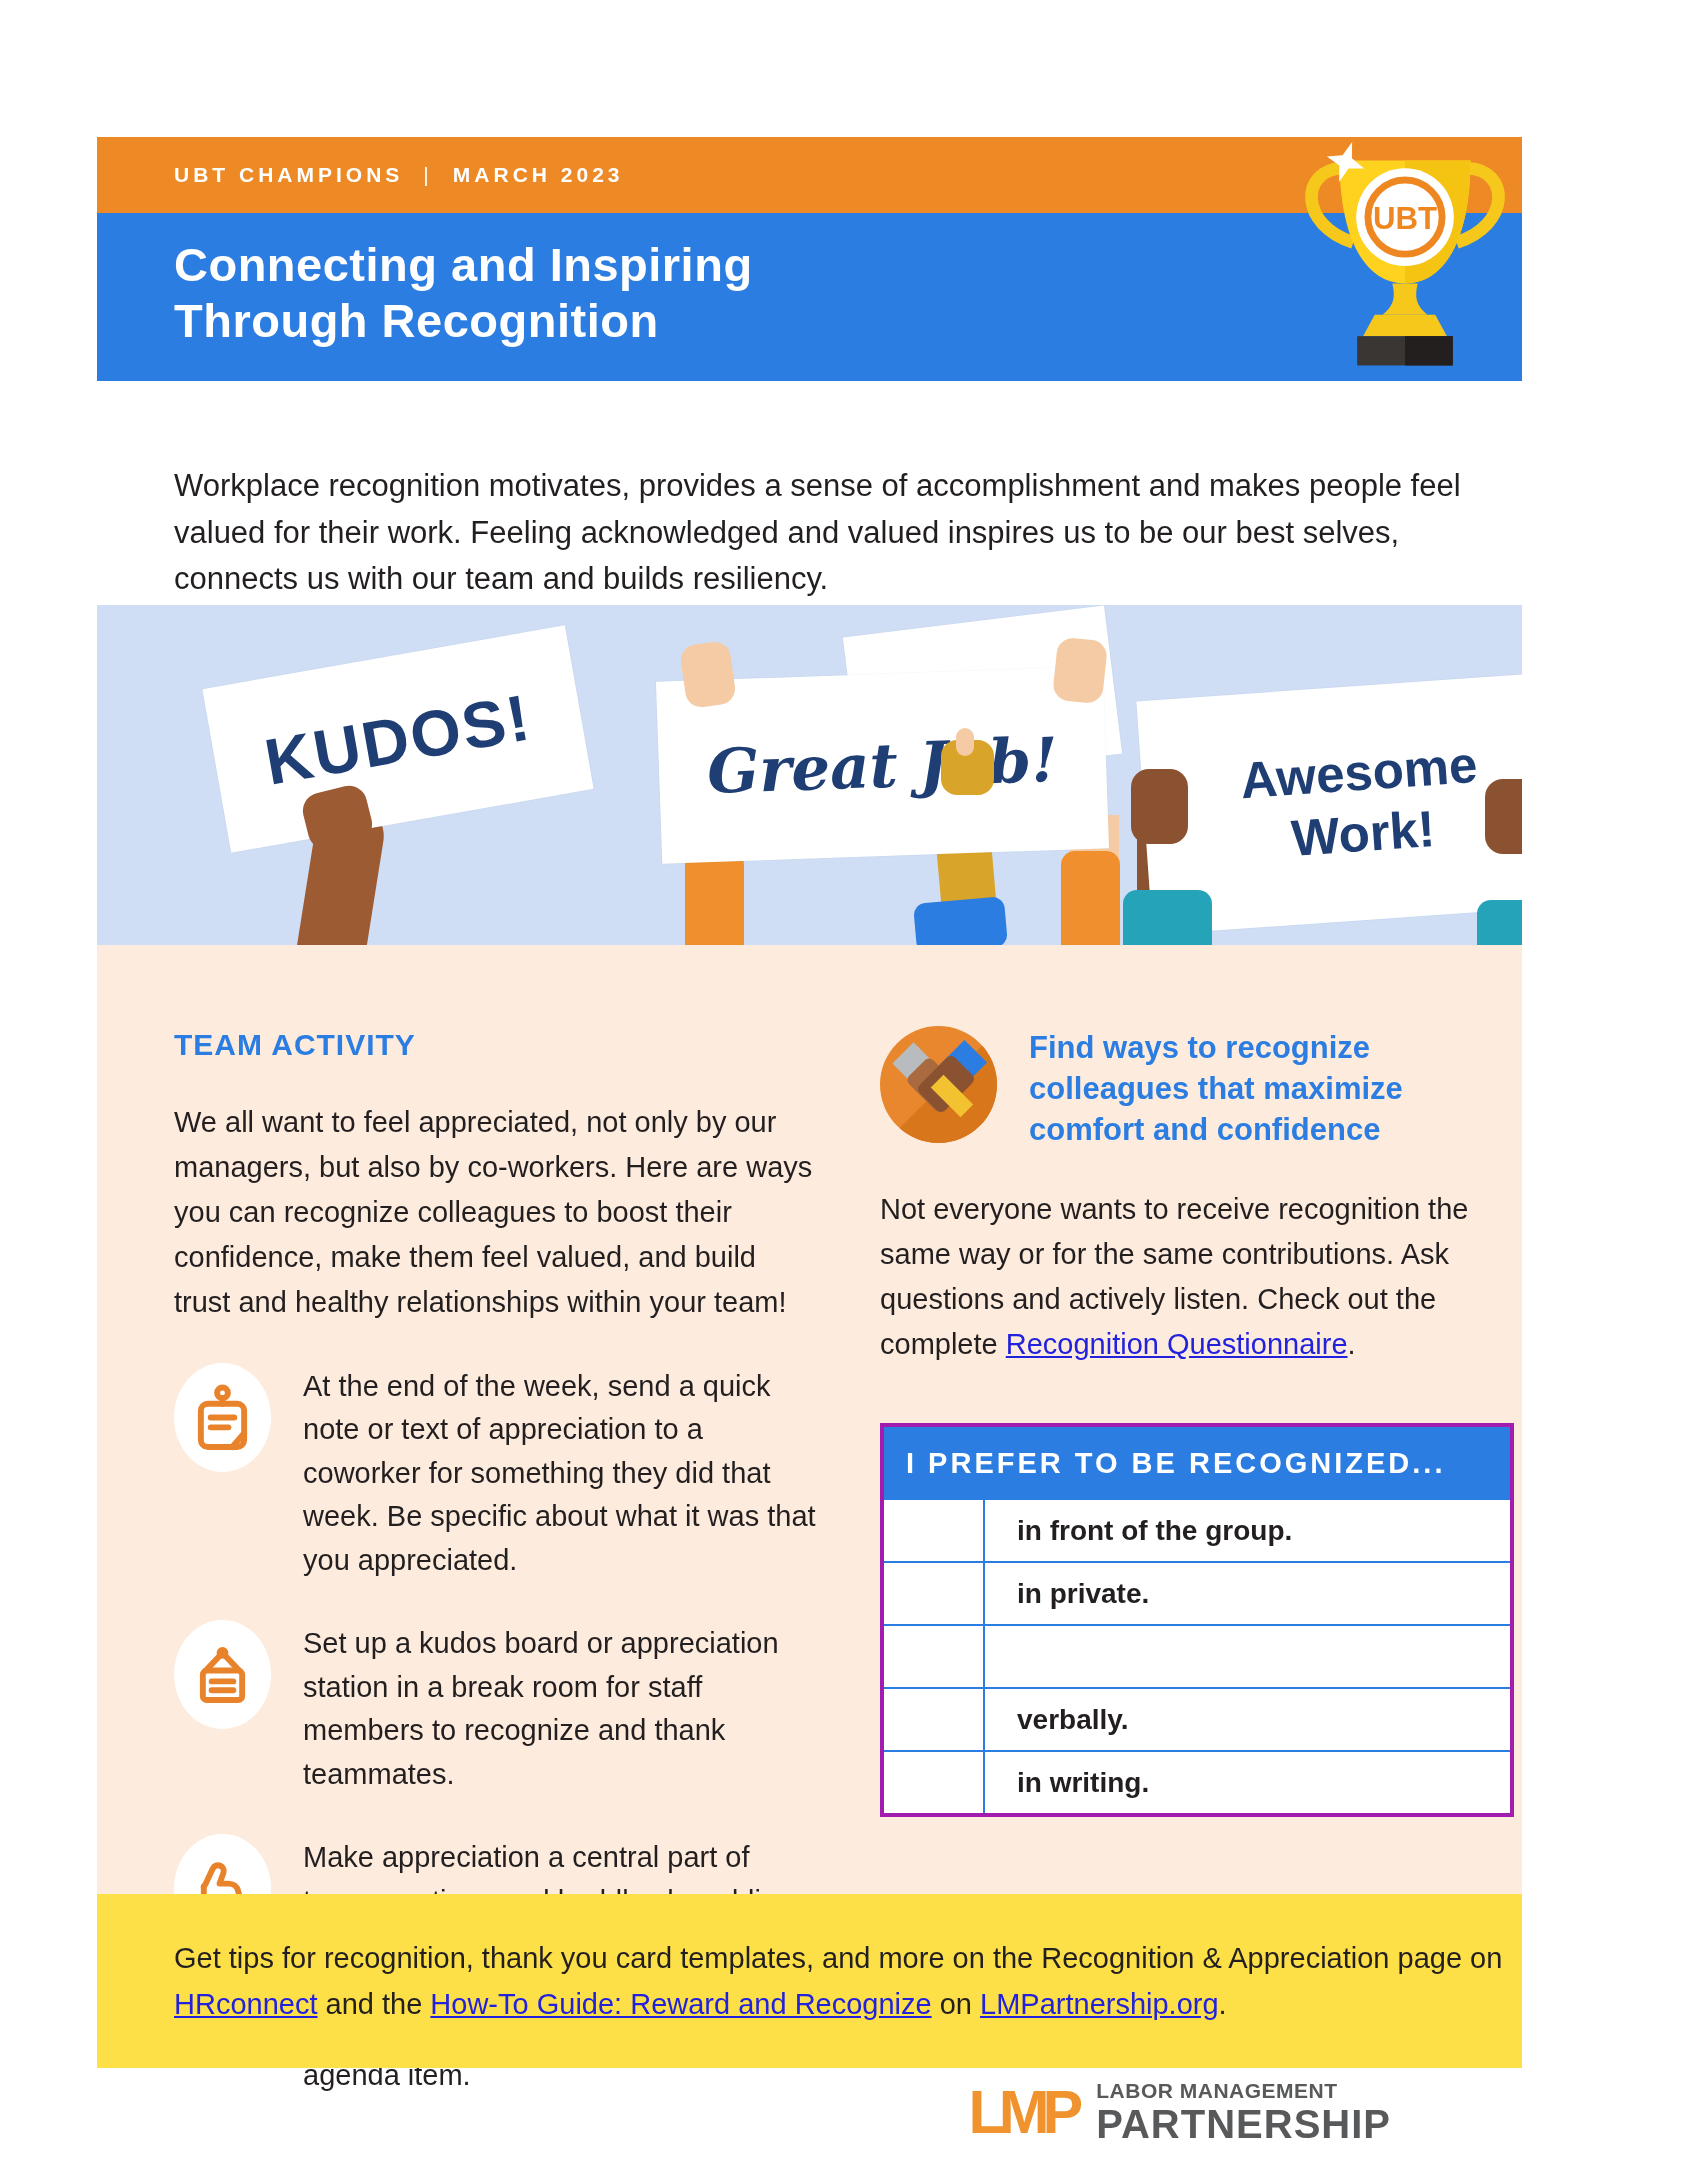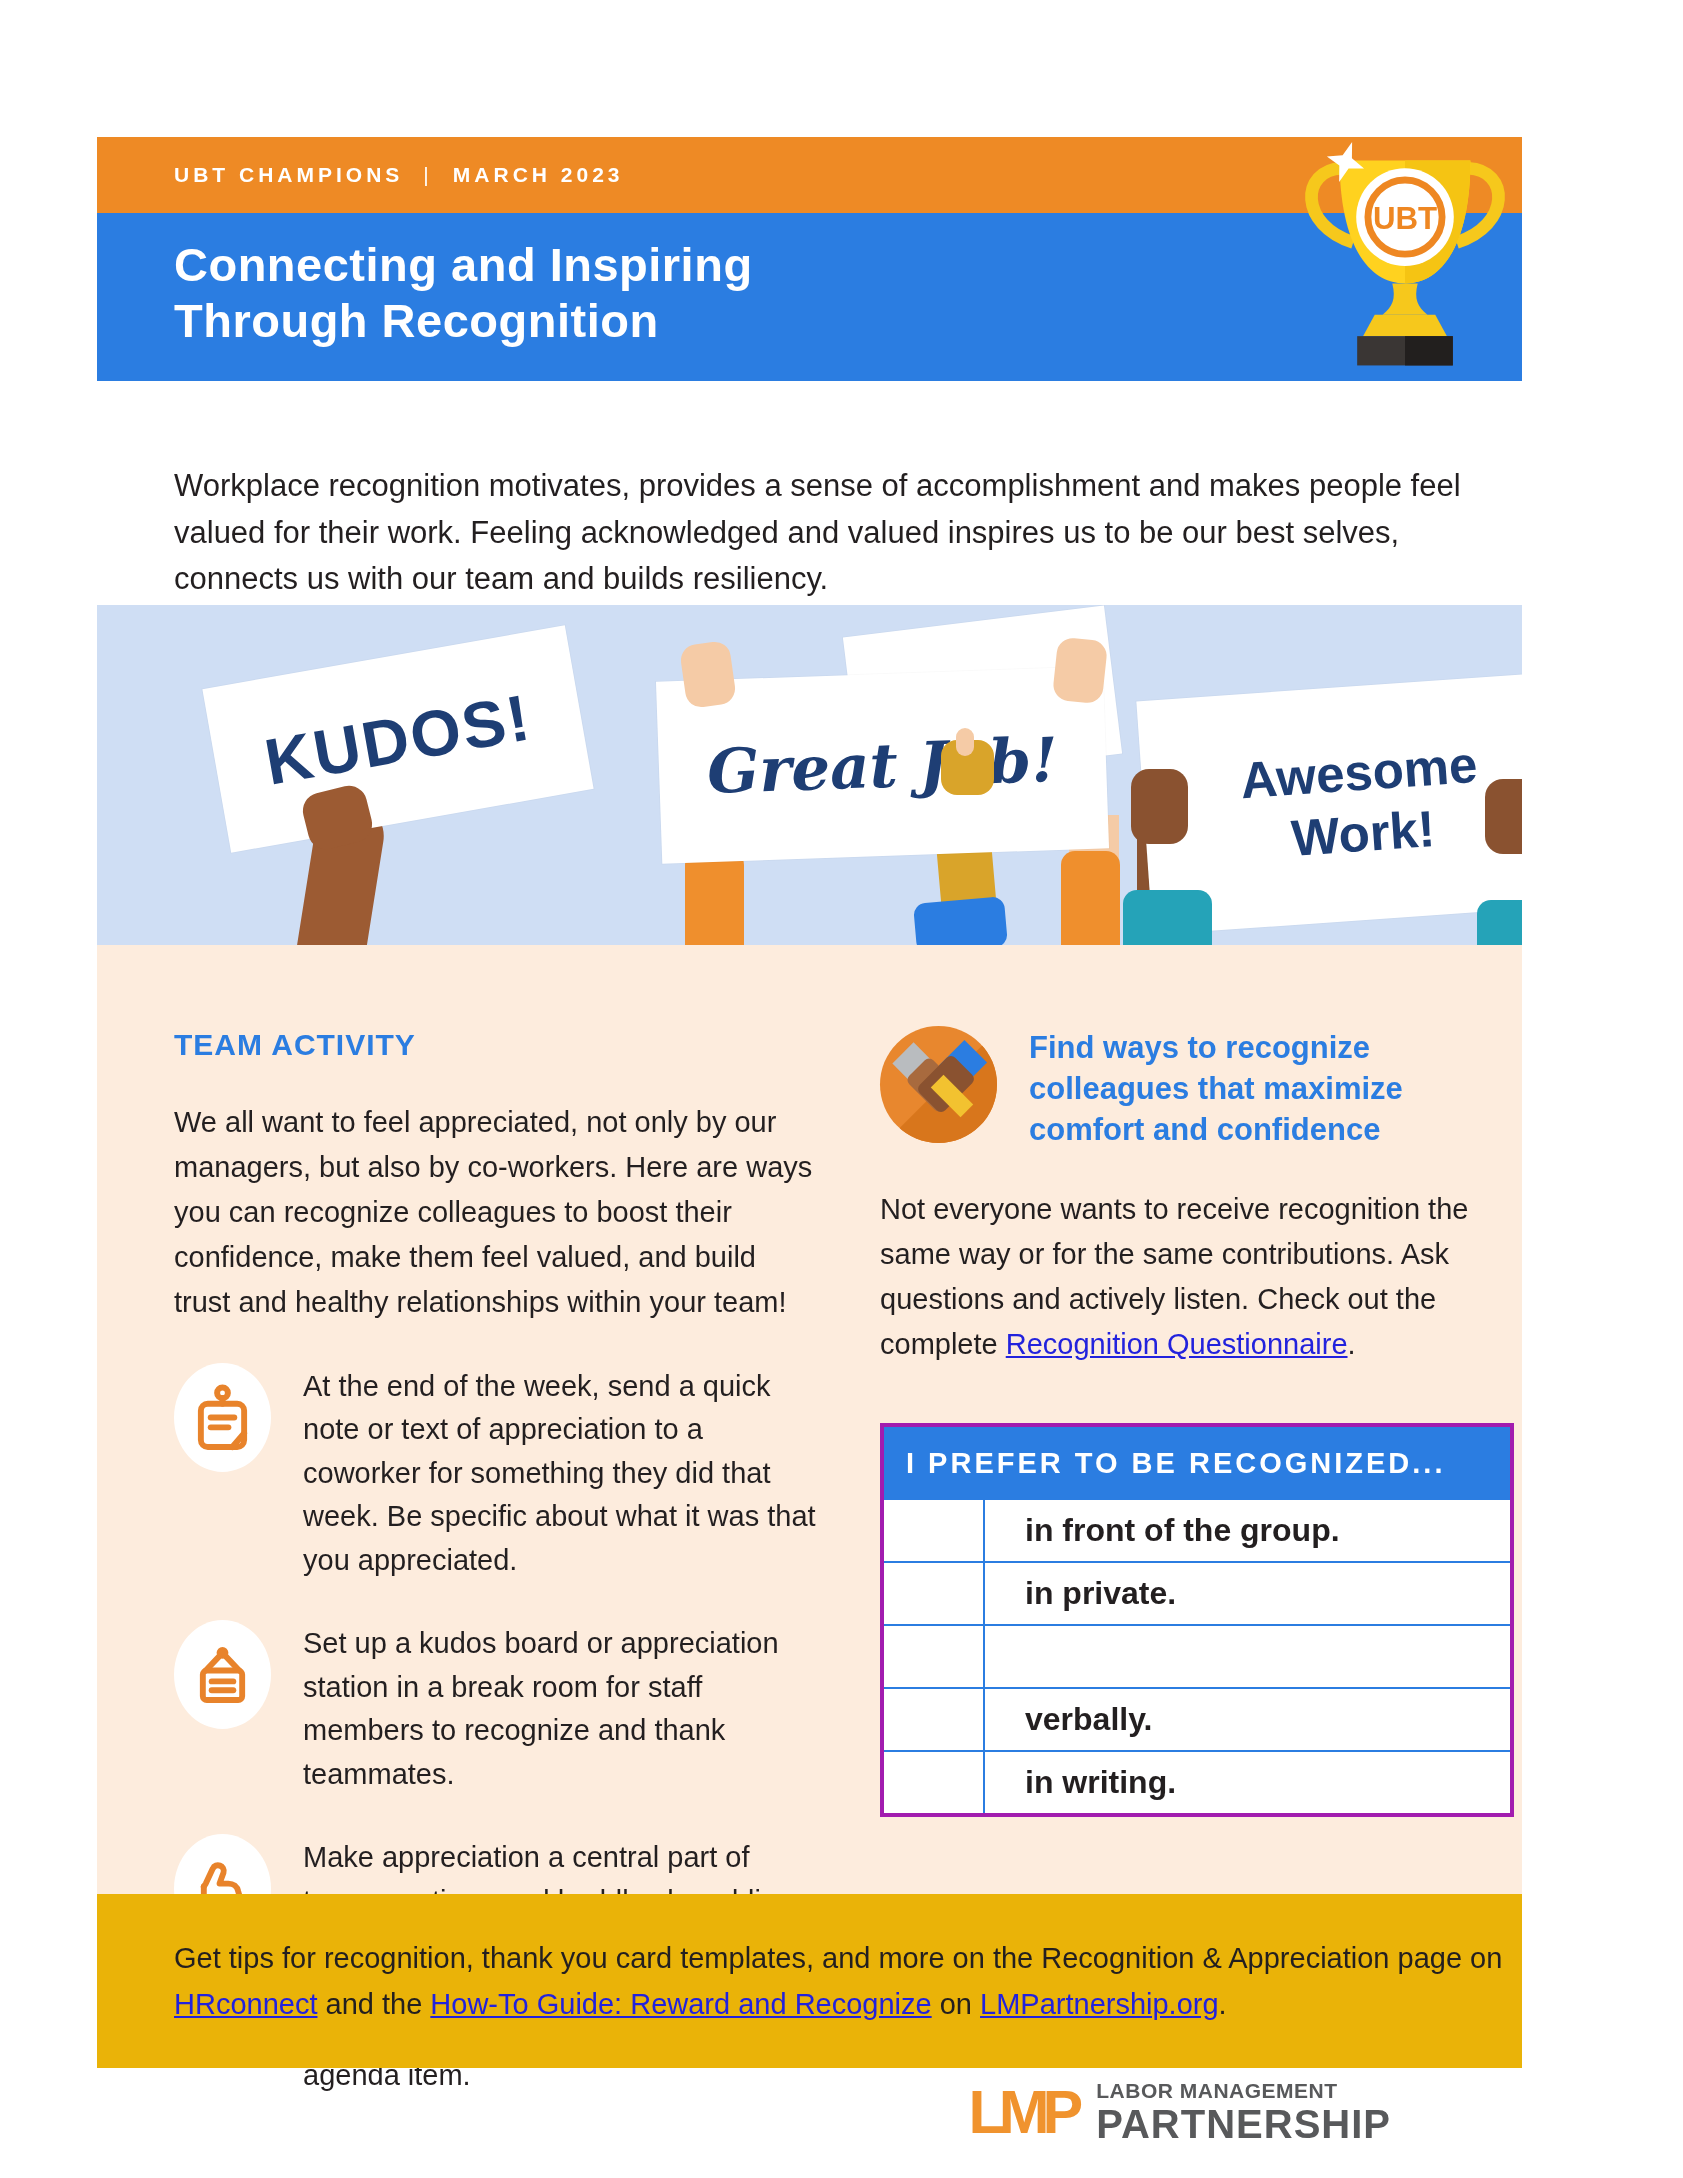--- a/index.html
+++ b/index.html
@@ -72,24 +72,24 @@
   .recognize-heading{color:#2b7de1;font-size:31px;font-weight:800;line-height:1.32;padding-top:2px;}
   .recognize-body{margin-top:36px;font-size:29px;line-height:1.55;}
   a.doc-link{color:#2222dd;text-decoration:underline;cursor:pointer;}
 
   .pref-table{margin-top:57px;width:634px;background:#ffffff;border:4px solid #a21caf;box-sizing:border-box;}
   .pref-header{background:#2b7de1;color:#ffffff;font-weight:bold;font-size:29px;letter-spacing:3px;
                padding:20px 0 18px 22px;}
   .pref-row{display:flex;height:61px;align-items:stretch;border-top:2px solid #2b7de1;}
   .pref-row:first-of-type{border-top:none;}
   .pref-check{width:99px;flex:0 0 auto;border-right:2px solid #2b7de1;}
-  .pref-label{display:flex;align-items:center;padding-left:40px;font-weight:bold;font-size:32px;}
-
-  
-  .footer{position:absolute;left:97px;top:1856px;width:1489px;height:174px;background:#eab308;
+  .pref-label{display:flex;align-items:center;padding-left:32px;font-weight:bold;font-size:28px;}
+
+  
+  .footer{position:absolute;left:97px;top:1856px;width:1489px;height:174px;background:#fde047;
           display:flex;align-items:center;padding:0 77px;box-sizing:border-box;}
   .footer-text{font-size:29px;line-height:1.6;}
 
   
   .logo{position:absolute;right:131px;top:2041px;display:flex;align-items:center;gap:14px;}
   .logo-monogram{color:#f0932e;font-size:61px;font-weight:800;letter-spacing:-7px;line-height:0.9;padding-right:6px;}
   .logo-line1{color:#58595b;font-size:21px;font-weight:800;letter-spacing:0.5px;}
   .logo-line2{color:#58595b;font-size:40px;font-weight:800;letter-spacing:1px;line-height:1.05;}
 </style>
 </head>

